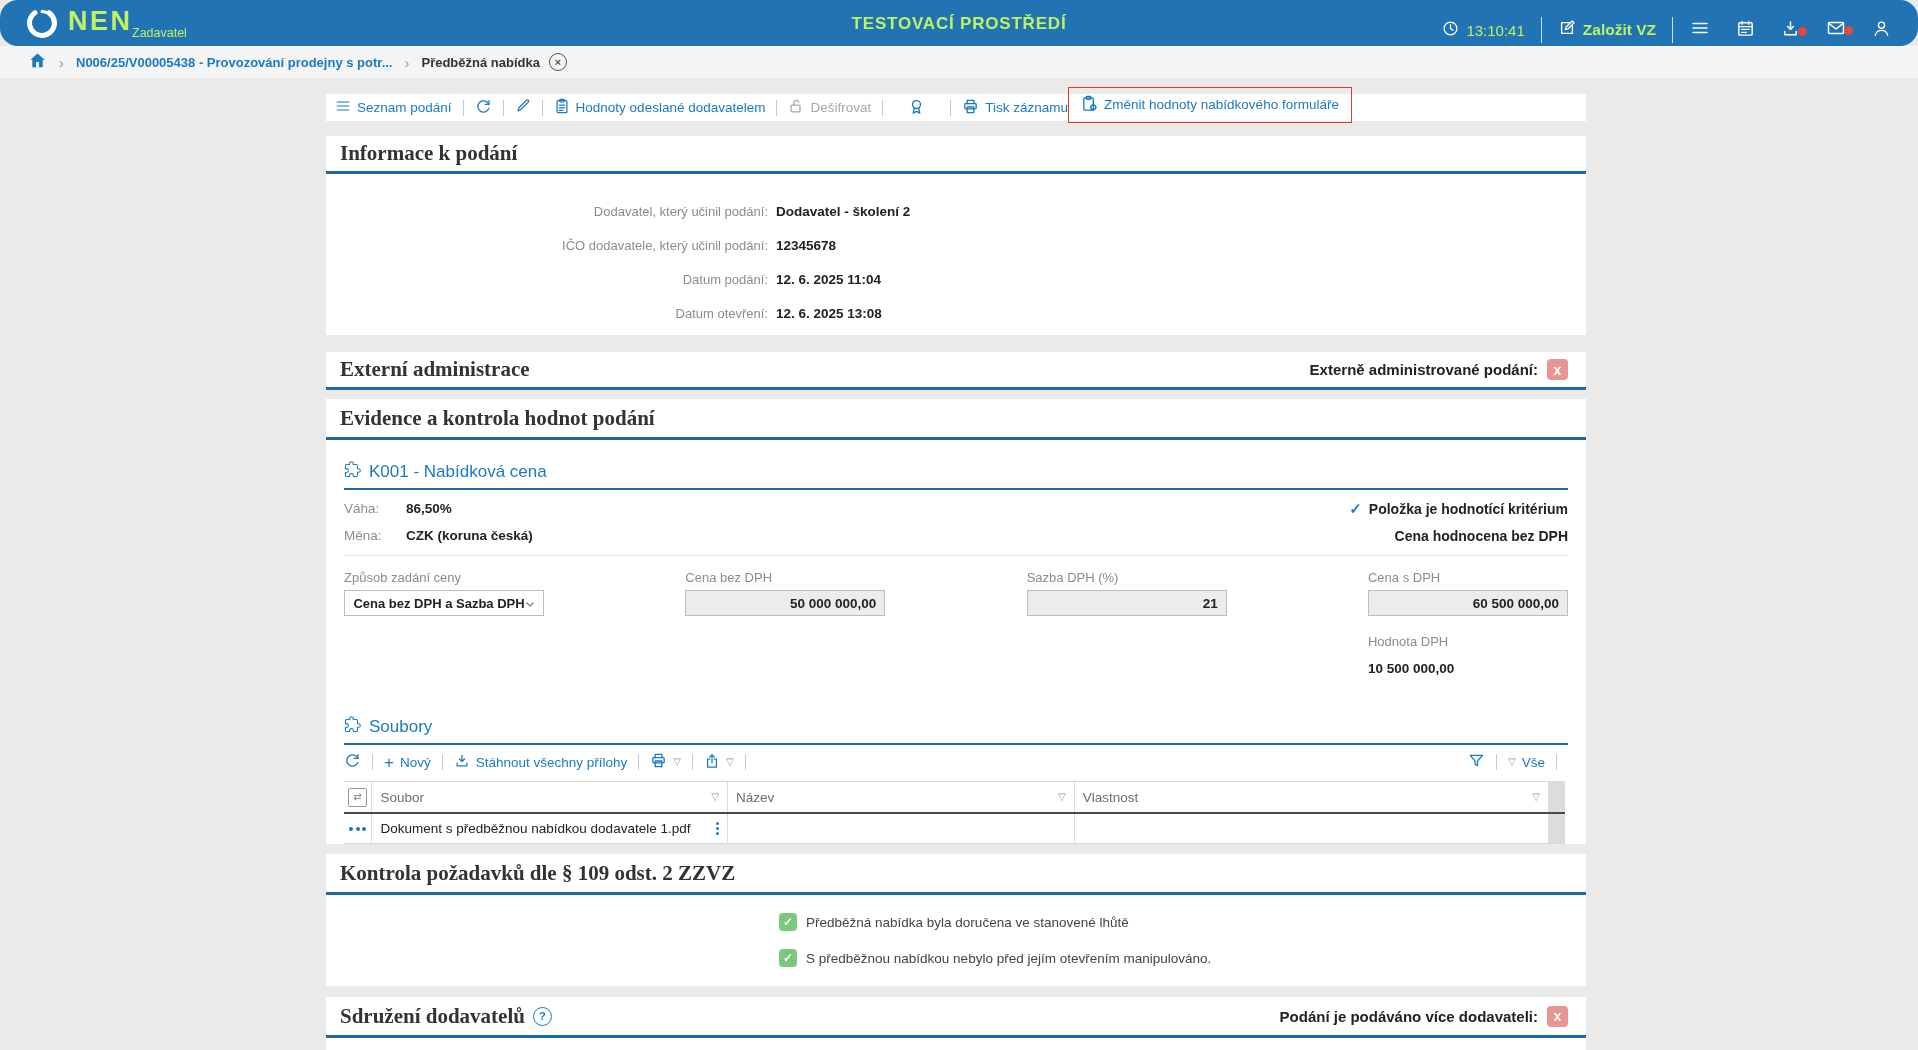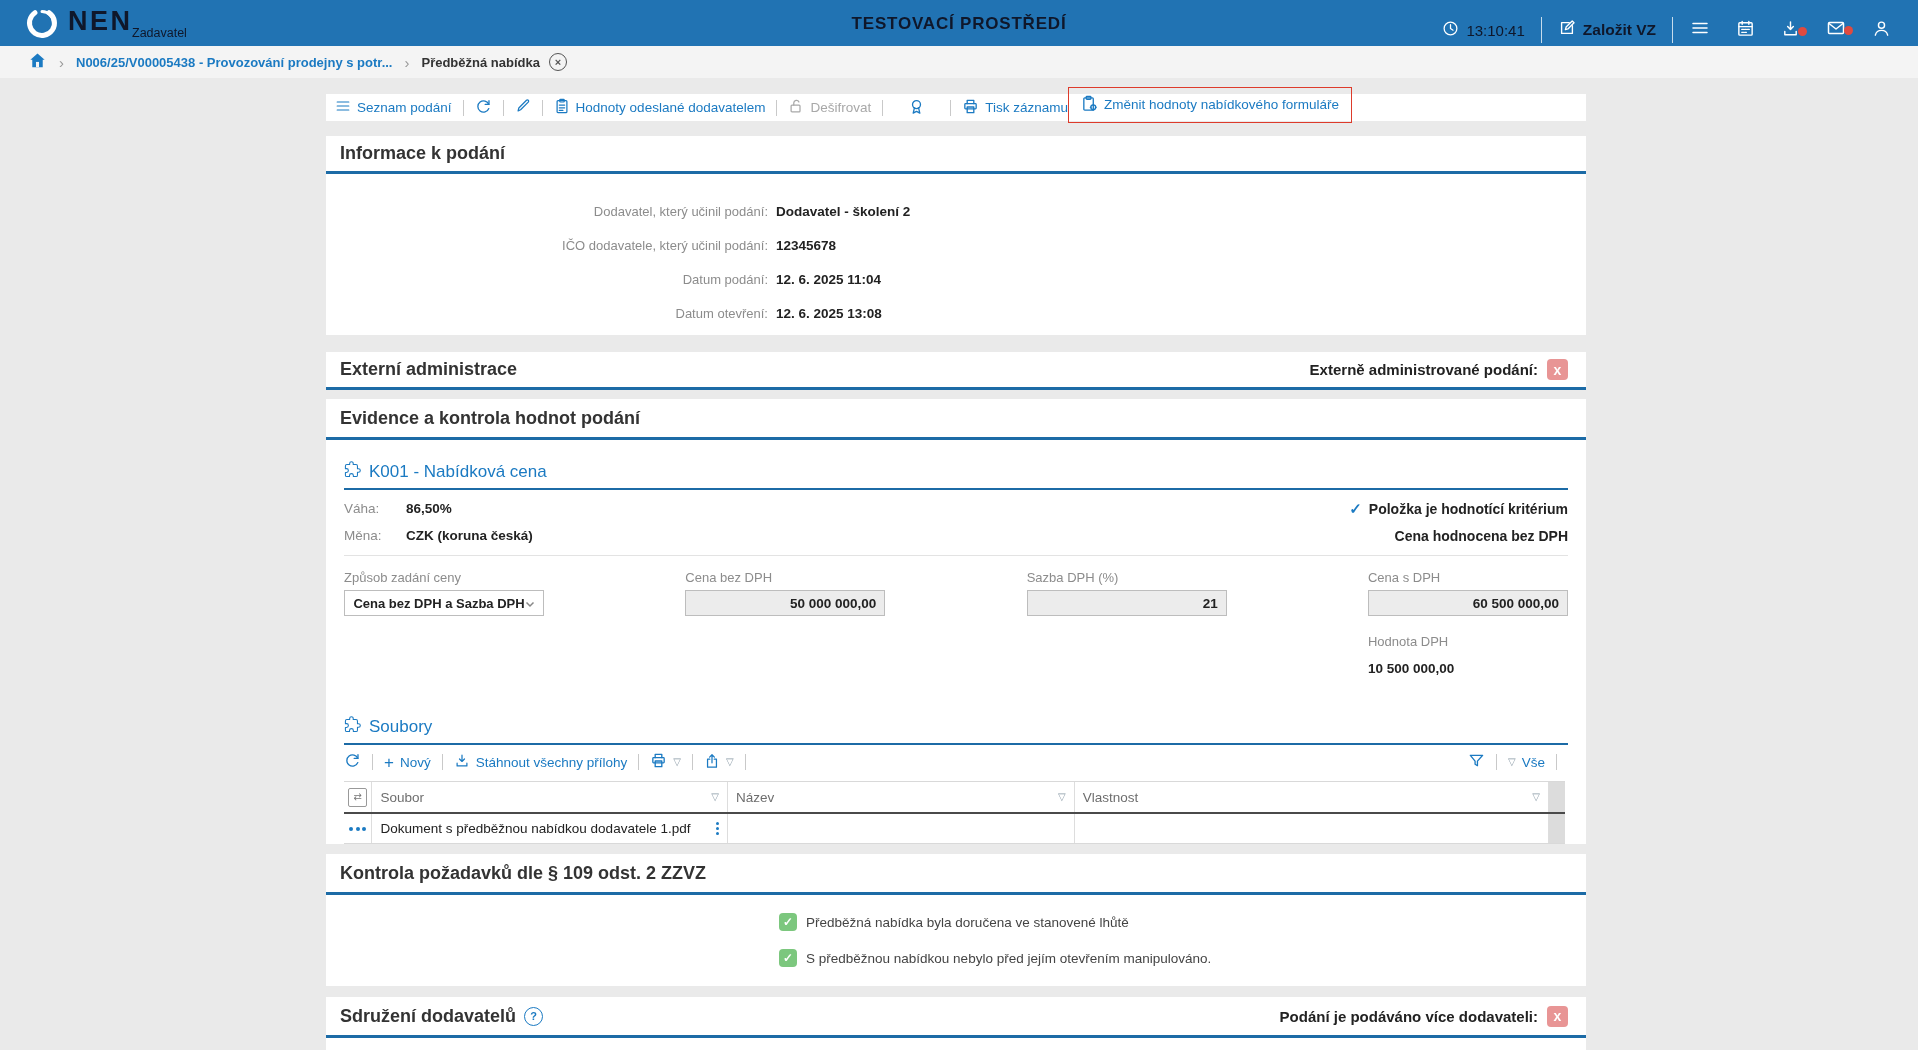--- a/index.html
+++ b/index.html
@@ -1,19 +1,19 @@
 <!DOCTYPE html>
 <html><head>
 <meta charset="utf-8">
 <style>
   html,body{margin:0;padding:0;background:#eaeaea;font-family:"Liberation Sans",sans-serif;}
   #app{position:relative;width:1918px;height:1050px;overflow:hidden;background:#eaeaea;}
 
   
-  .topbar{position:absolute;top:0;left:0;width:1918px;height:46px;background:#2173b3;color:#0f172a;}
+  .topbar{position:absolute;top:0;left:0;width:1918px;height:46px;background:#2173b3;color:#bef264;border-radius:18px;}
   .logo{position:absolute;left:24px;top:5px;display:flex;align-items:flex-start;}
   .logo-text{position:relative;margin-left:8px;}
   .nen{font-size:27px;font-weight:bold;letter-spacing:2.5px;line-height:1;margin-top:3px;display:inline-block;}
   .zad{position:absolute;top:21px;left:64px;font-size:12.5px;white-space:nowrap;}
   .env-title{position:absolute;left:50%;top:14px;transform:translateX(-50%);font-size:17px;font-weight:bold;letter-spacing:0.8px;}
   .top-right{position:absolute;right:14px;top:0;height:60px;display:flex;align-items:center;}
   .top-item{display:flex;align-items:center;gap:7px;padding:0 12px;font-size:15px;white-space:nowrap;cursor:default;}
   .top-item.bold{font-weight:bold;font-size:15.5px;}
   .tsep{width:1px;height:26px;background:rgba(255,255,255,0.75);margin:0 4px;}
   .icon-btn{position:relative;padding:0 13px;display:flex;align-items:center;}
@@ -24,21 +24,21 @@
   .crumbbar{position:absolute;top:46px;left:0;width:1918px;height:32px;background:#f4f4f4;display:flex;align-items:center;padding-left:28px;box-sizing:border-box;}
   .crumbbar svg{stroke:#1b7ac2;fill:none;stroke-width:1.5;}
   .crumb-sep{color:#999;font-size:15px;margin:0 12px;}
   .crumb-link{color:#1b7ac2;font-size:13px;font-weight:bold;}
   .crumb-current{color:#333;font-size:13px;font-weight:bold;}
   .tab-close{margin-left:9px;width:16px;height:16px;border:1.4px solid #555;border-radius:50%;display:flex;align-items:center;justify-content:center;font-size:11px;font-weight:bold;color:#555;line-height:1;}
 
   
   .panel{position:absolute;left:326px;width:1260px;background:#fff;box-sizing:border-box;}
   .sec-head{display:flex;justify-content:space-between;align-items:center;padding:0 18px 0 14px;}
-  .sec-title{font-size:18px;font-weight:bold;color:#333;}
+  .sec-title{font-size:21px;font-weight:bold;color:#333;font-family:Liberation Serif, serif;}
   .bluebar{height:3px;background:#1c6ba6;}
   .right-flag{display:flex;align-items:center;gap:9px;}
   .right-flag-label{font-size:15px;font-weight:bold;color:#222;}
   .xbadge{width:21px;height:21px;border-radius:4px;background:#e89595;color:#fff;display:flex;align-items:center;justify-content:center;font-size:14px;font-weight:bold;line-height:1;}
   .gbadge{width:18px;height:18px;border-radius:4px;background:#7cc77e;color:#fff;display:flex;align-items:center;justify-content:center;font-size:12px;font-weight:bold;flex:none;}
 
   
   #panel-toolbar{top:94px;height:27px;display:flex;align-items:center;padding-left:9px;overflow:visible;}
   .titem{display:flex;align-items:center;gap:6px;color:#1b7ac2;font-size:13.5px;white-space:nowrap;}
   .titem svg{stroke:#1b7ac2;fill:none;stroke-width:1.4;stroke-linecap:round;stroke-linejoin:round;}

